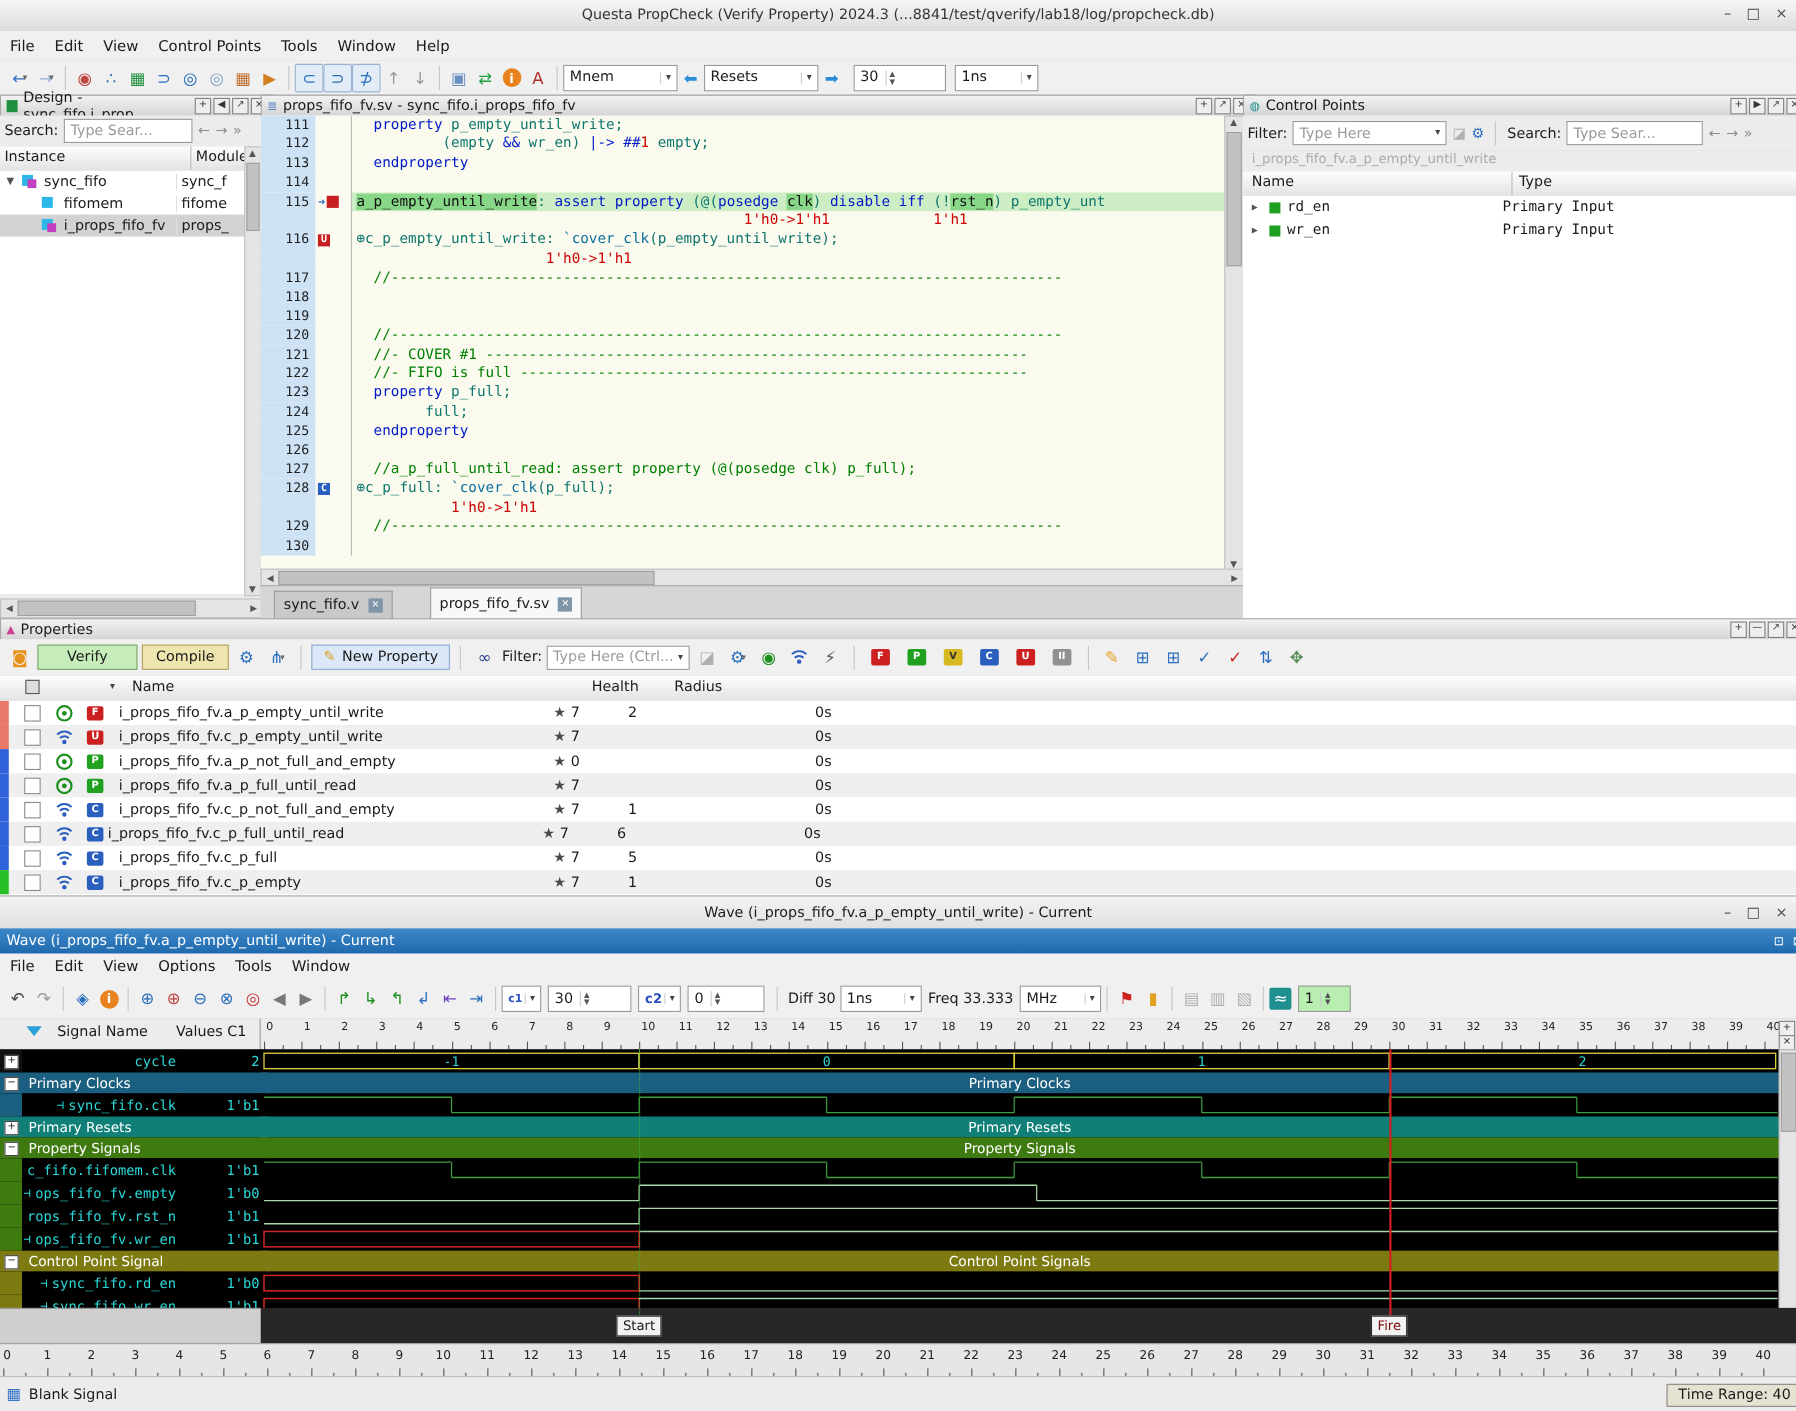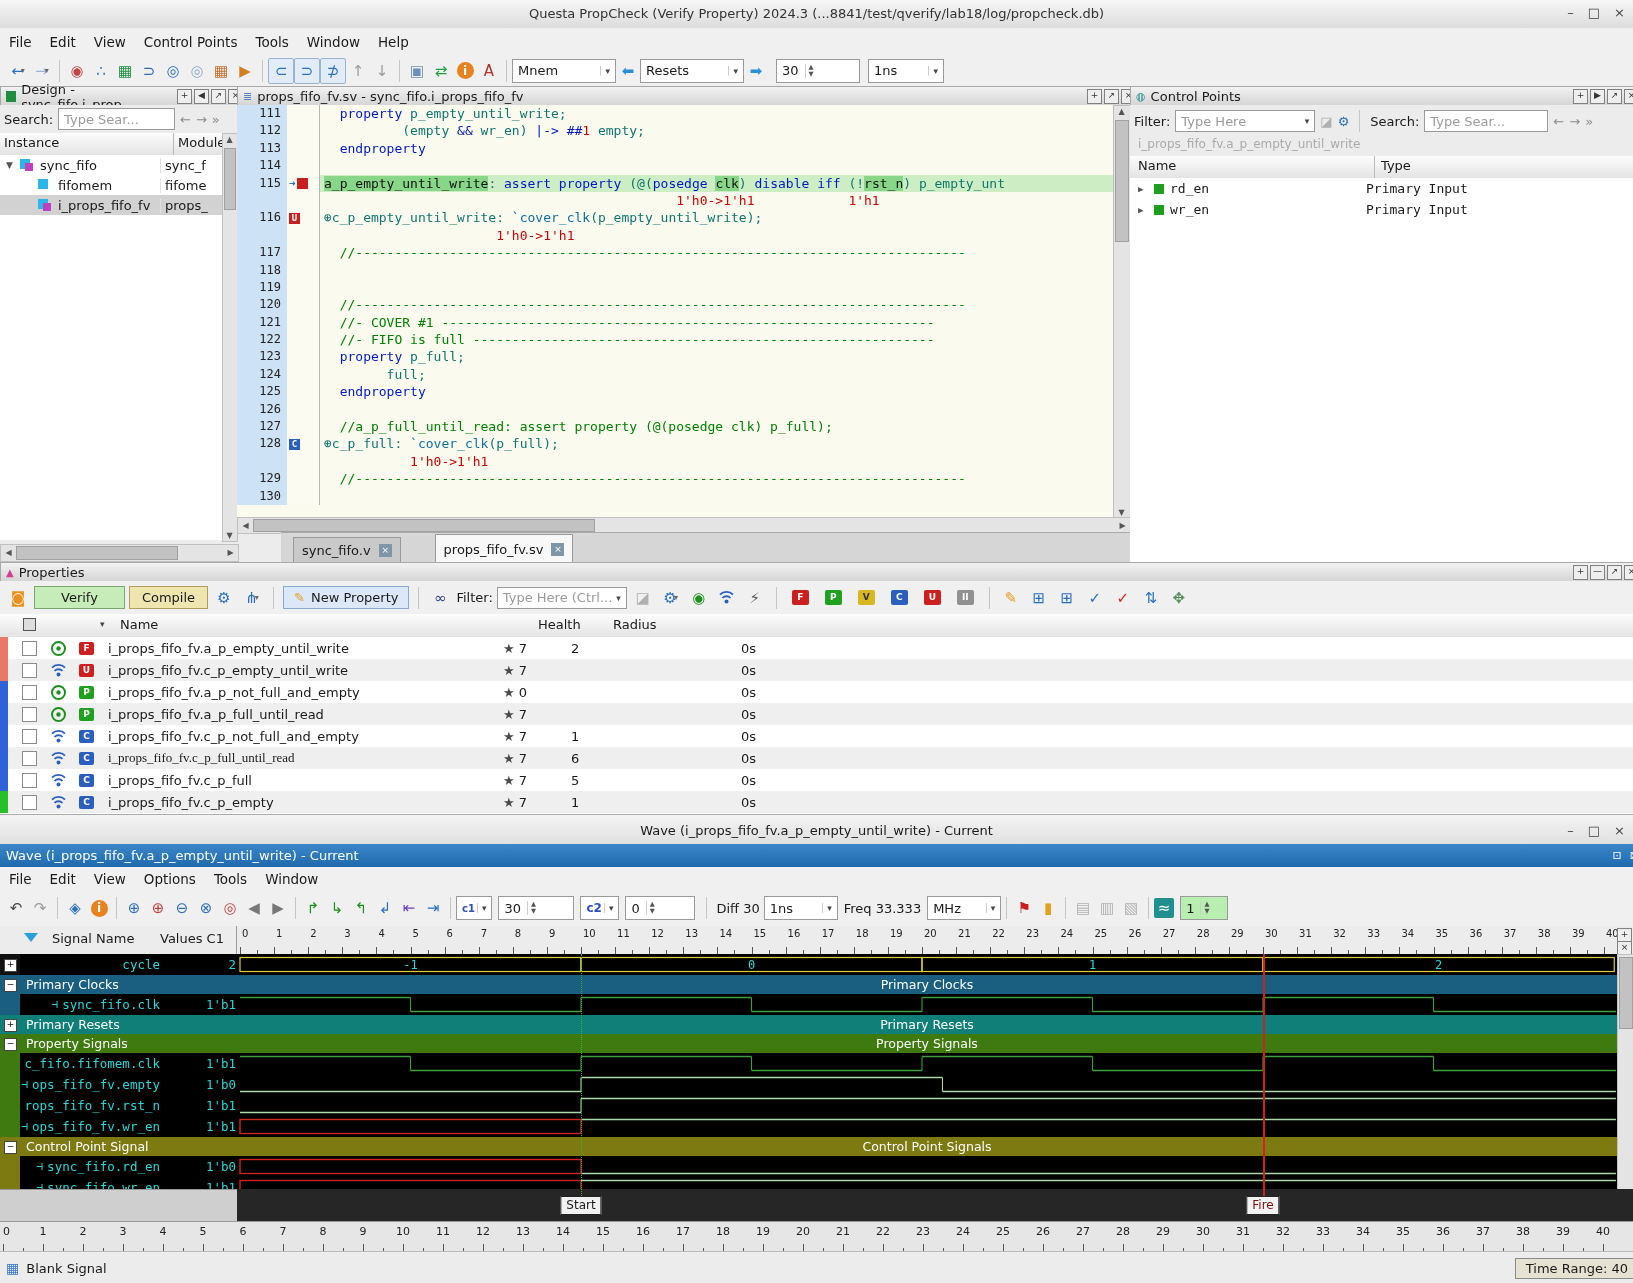--- a/index.html
+++ b/index.html
@@ -265,21 +265,21 @@
   <div class="abs scrtrack" style="left:1113px;top:105px;width:16px;height:412px;">
     <span class="scrarw" style="top:1px;left:1px;">▲</span>
       <span class="scrarw" style="bottom:1px;left:1px;">▼</span>
     <span class="scrthumb" style="left:1px;right:1px;top:14px;height:120px;"></span>
   </div>
   <div class="abs scrtrack" style="left:237px;top:517px;width:892px;height:15px;">
     <span class="scrarw" style="left:1px;top:3px;">◀</span>
       <span class="scrarw" style="right:1px;top:3px;">▶</span>
     <span class="scrthumb" style="top:1px;bottom:1px;left:15px;width:340px;"></span>
   </div>
-  <div class="abs" style="left:237px;top:532px;width:893px;height:30px;background:#d6d6d6;border-top:1px solid #aaa;margin-left:44px;" id="tabbar">
+  <div class="abs" style="left:237px;top:532px;width:893px;height:30px;background:#d6d6d6;border-top:1px solid #aaa;" id="tabbar">
       <span class="tab" style="left: 12px;">
         <span>sync_fifo.v</span>
         <span class="tabx">×</span>
       </span>
       <span class="tab active" style="left: 153.6px;">
         <span>props_fifo_fv.sv</span>
         <span class="tabx">×</span>
       </span>
     </div>
 
@@ -475,21 +475,21 @@
         <span style="position: absolute; left: -8px; top: 0px; width: 8px; height: 22px; background: rgb(47, 98, 216);"></span>
         <span class="cbx" style="margin-left: 14px;"></span>
         <span style="width: 26px; display: flex; justify-content: center; margin-left: 8px;">
           <svg width="17" height="17">
             <circle cx="8.5" cy="12.5" r="2" fill="#2b5fbf"></circle>
             <path d="M4.5 9 a5.5 5.5 0 0 1 8 0" fill="none" stroke="#2b5fbf" stroke-width="1.8"></path>
             <path d="M2 5.7 a9 9 0 0 1 13 0" fill="none" stroke="#2b5fbf" stroke-width="1.8"></path>
           </svg>
         </span>
         <span class="badge" style="background: rgb(43, 95, 191); margin-left: 8px;">C</span>
-        <span style="margin-left: 14px; width: 395px; font-family: Liberation Serif, serif;">i_props_fifo_fv.c_p_full_until_read</span>
+        <span style="margin-left: 4px; width: 395px;">i_props_fifo_fv.c_p_full_until_read</span>
         <span style="width: 68px;"><span class="star">★</span><span> 7</span></span>
         <span style="width: 170px;">6</span>
         <span>0s</span>
       </div>
       <div class="prow" style="top: 132px; background: rgb(255, 255, 255);">
         <span style="position: absolute; left: -8px; top: 0px; width: 8px; height: 22px; background: rgb(47, 98, 216);"></span>
         <span class="cbx" style="margin-left: 14px;"></span>
         <span style="width: 26px; display: flex; justify-content: center; margin-left: 8px;">
           <svg width="17" height="17">
             <circle cx="8.5" cy="12.5" r="2" fill="#2b5fbf"></circle>

